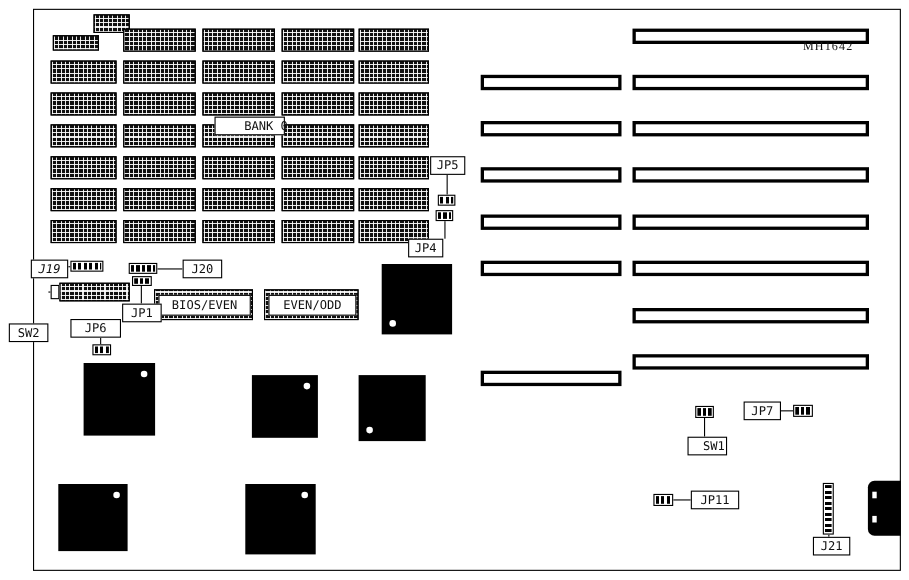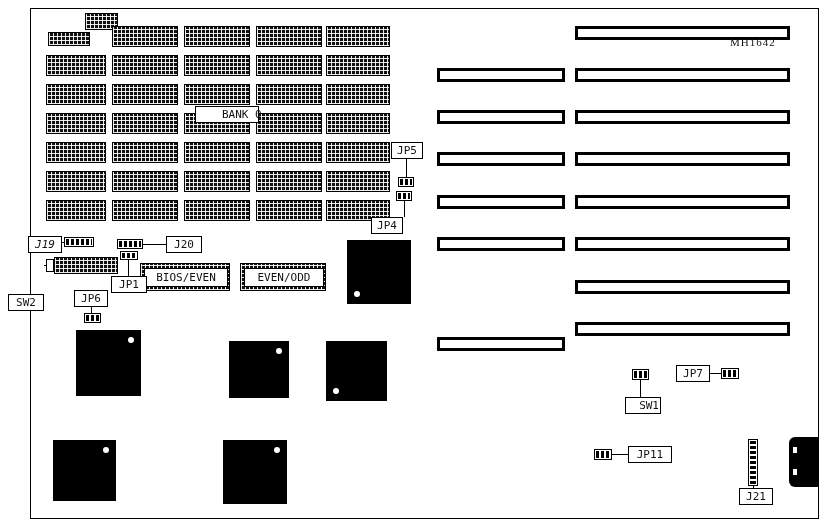--- a/index.html
+++ b/index.html
@@ -147,21 +147,21 @@
   <div class="label-box" style="left:111px; top:276px; width:36px;">JP1</div>
 
   <div class="label-box" style="left:391px; top:142px; width:32px;">JP5</div>
   <div class="line" style="left:406px; top:159px; width:1px; height:18px;"></div>
   <div class="jumper" style="left:398px; top:177px; width:16px; height:10px;"></div>
 
   <div class="jumper" style="left:396px; top:191px; width:16px; height:10px;"></div>
   <div class="line" style="left:404px; top:201px; width:1px; height:16px;"></div>
   <div class="label-box" style="left:371px; top:217px; width:32px;">JP4</div>
 
-  <div class="label-box" style="left:74px; top:290px; width:34px;">JP6</div>
+  <div class="label-box" style="left:64px; top:290px; width:46px;">JP6</div>
   <div class="line" style="left:91px; top:307px; width:1px; height:6px;"></div>
   <div class="jumper" style="left:84px; top:313px; width:17px; height:10px;"></div>
 
   <div class="jumper" style="left:632px; top:369px; width:17px; height:11px;"></div>
   <div class="line" style="left:640px; top:380px; width:1px; height:17px;"></div>
   <div class="label-box" style="left:625px; top:397px; width:36px;text-align:right;">SW1</div>
 
   <div class="label-box" style="left:676px; top:365px; width:34px;">JP7</div>
   <div class="line" style="left:710px; top:373px; width:11px; height:1px;"></div>
   <div class="jumper" style="left:721px; top:368px; width:18px; height:11px;"></div>

